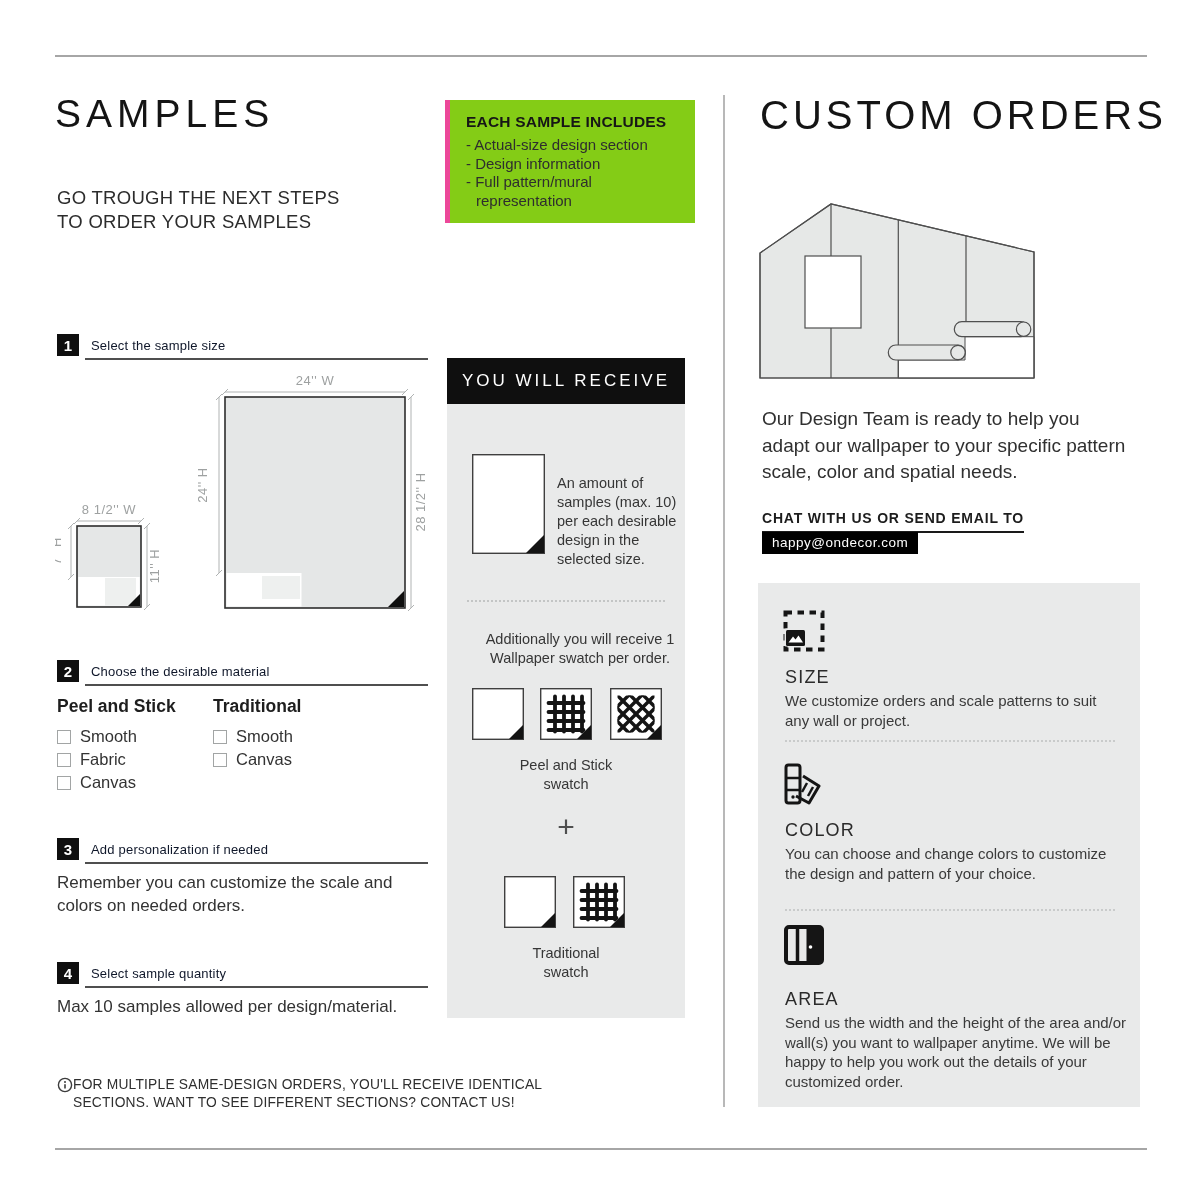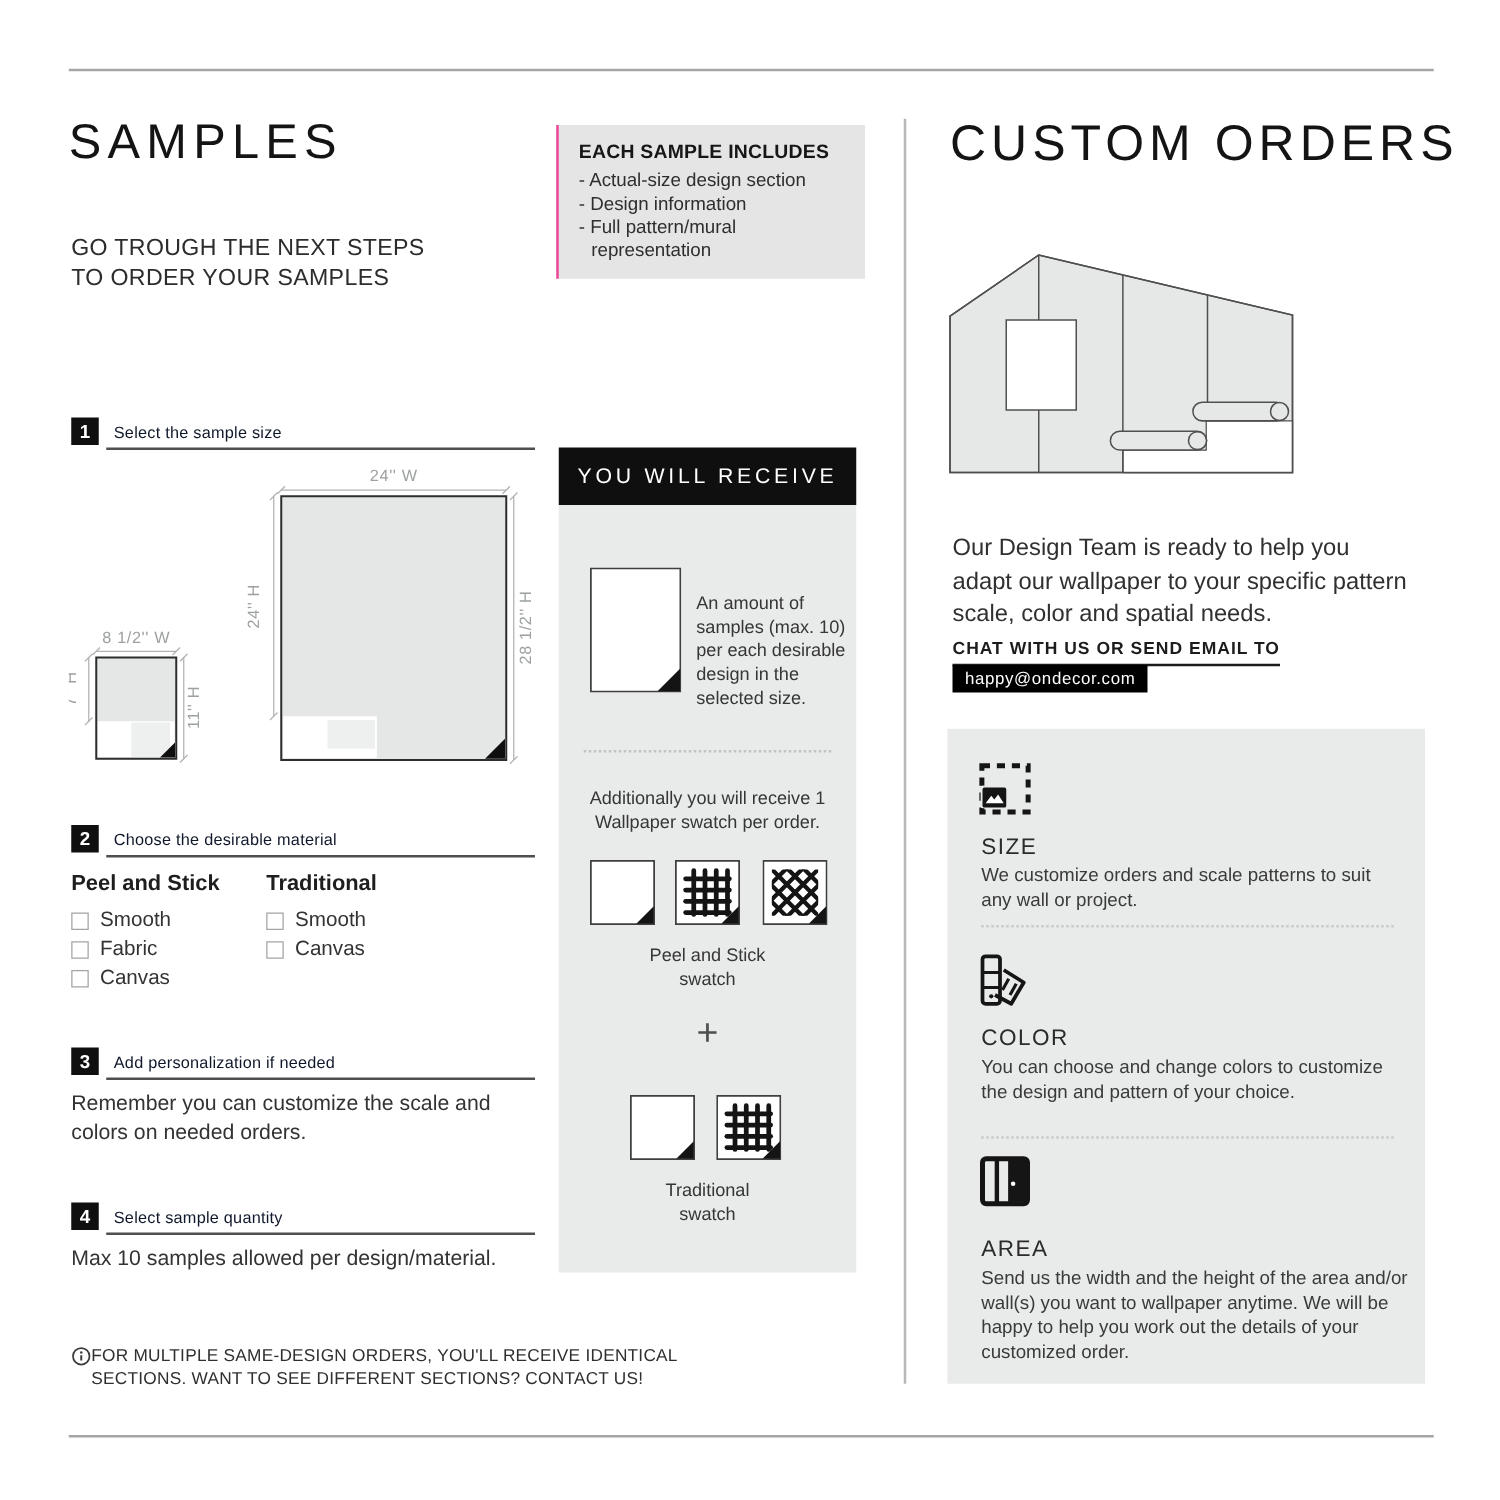--- a/index.html
+++ b/index.html
@@ -15,21 +15,21 @@
             display:flex;align-items:center;justify-content:center;flex:none;}
   .step-label{font-size:13px;color:#0f172a;letter-spacing:.2px;white-space:nowrap;}
   .step-rule{position:absolute;height:1.6px;background:#4f4f4f;width:343px;left:85px;}
   .body-text{font-size:17px;line-height:23px;color:#333;}
   .mat-col{position:absolute;}
   .mat-title{font-size:17.5px;font-weight:bold;color:#1e1e1e;margin-bottom:8px;}
   .opt{font-size:16.5px;color:#333;line-height:23px;display:flex;align-items:center;}
   .cb{width:12px;height:12px;border:1.5px solid #a2a5a5;margin-right:9px;flex:none;display:inline-block;}
   .footnote{display:flex;align-items:flex-start;}
   .footnote-text{font-size:13.8px;line-height:18px;color:#2f2f2f;width:478px;letter-spacing:.2px;}
-  .includes-box{background:#e5e5e5;border-left:2px solid #ec4899;width:221px;padding:13px 8px 13px 16px;}
+  .includes-box{background:#84cc16;border-left:5px solid #ec4899;width:221px;padding:13px 8px 13px 16px;}
   .includes-title{font-size:15.5px;font-weight:bold;color:#161616;margin-bottom:5px;letter-spacing:.2px;}
   .includes-item{font-size:15px;line-height:18.5px;color:#2e2e2e;padding-left:10px;text-indent:-10px;}
   .receive-bar{background:#0f0f0f;color:#fff;width:238px;height:46px;line-height:46px;text-align:center;
                font-size:17px;letter-spacing:3px;}
   .mid-panel{background:#e9eaea;width:238px;height:614px;}
   .mid-text{font-size:14.5px;line-height:19px;color:#363636;}
   .dotted{border-top:2px dotted #c3c5c5;height:0;}
   .center{text-align:center;}
   .plus{font-size:30px;color:#4f4f4f;font-weight:400;}
   .intro{font-size:19px;line-height:26.5px;color:#303030;}
@@ -167,21 +167,21 @@
 
   <div class="abs mid-panel" style="left:447px;top:404px;">
     <svg class="abs" style="left:25px;top:50px;" width="73" height="100" viewBox="0 0 73 100">
       <rect x="0.7" y="0.7" width="71.6" height="98.6" fill="#ffffff" stroke="#3f3f3f" stroke-width="1.4"></rect>
       <path d="M72,99 L72,81 L54,99 Z" fill="#141414"></path>
     </svg>
     <div class="abs mid-text" style="left:110px;top:70px;width:124px;">An amount of samples (max. 10) per each desirable design in the selected size.</div>
 
     <div class="abs dotted" style="left:20px;top:196px;width:198px;"></div>
 
-    <div class="abs mid-text center" style="left:10px;top:226px;width:218px;">Additionally you will receive 1 Wallpaper swatch per order.</div>
+    <div class="abs mid-text center" style="left:24px;top:226px;width:218px;">Additionally you will receive 1 Wallpaper swatch per order.</div>
 
     <svg class="abs" style="left:25px;top:284px;" width="52" height="52" viewBox="0 0 52 52">
       <rect x="0.7" y="0.7" width="50.6" height="50.6" fill="#ffffff" stroke="#3f3f3f" stroke-width="1.4"></rect>
       <path d="M51,51 L51,37 L37,51 Z" fill="#141414"></path>
     </svg>
     <svg class="abs" style="left:93px;top:284px;" width="52" height="52" viewBox="0 0 52 52">
       <rect x="0.7" y="0.7" width="50.6" height="50.6" fill="#ffffff" stroke="#3f3f3f" stroke-width="1.4"></rect>
       <g stroke="#141414" stroke-width="3.8" stroke-linecap="round">
         <line x1="15" y1="8.5" x2="15" y2="43.5"></line>
           <line x1="24" y1="8.5" x2="24" y2="43.5"></line>
@@ -257,21 +257,21 @@
       <rect x="196.3" y="125.7" width="74" height="15" rx="7.5" fill="#e6e8e7" stroke="#4f4f4f" stroke-width="1.2"></rect>
       <circle cx="265.6" cy="133.2" r="7.2" fill="#e6e8e7" stroke="#4f4f4f" stroke-width="1.2"></circle>
     </g>
     <g>
       <rect x="130.3" y="149" width="77" height="15" rx="7.5" fill="#e6e8e7" stroke="#4f4f4f" stroke-width="1.2"></rect>
       <circle cx="200" cy="156.5" r="7.2" fill="#e6e8e7" stroke="#4f4f4f" stroke-width="1.2"></circle>
     </g>
     <path d="M2,182 L2,57 L73,8 L276,56 L276,182 Z" fill="none" stroke="#4f4f4f" stroke-width="1.2"></path>
   </svg>
 
-  <div class="abs intro" style="left:762px;top:406px;width:368px;margin-top:20px;">Our Design Team is ready to help you adapt our wallpaper to your specific pattern scale, color and spatial needs.</div>
+  <div class="abs intro" style="left:762px;top:406px;width:368px;">Our Design Team is ready to help you adapt our wallpaper to your specific pattern scale, color and spatial needs.</div>
 
   <div class="abs chat" style="left:762px;top:510px;">CHAT WITH US OR SEND EMAIL TO</div>
   <div class="abs email-chip" style="left:762px;top:532px;">happy@ondecor.com</div>
 
   <div class="abs feat-panel" style="left:758px;top:583px;position:absolute;">
 
     <svg class="abs" style="left:25px;top:27px;" width="42" height="42" viewBox="0 0 42 42">
       <rect x="2.5" y="2.5" width="37" height="37" fill="none" stroke="#151515" stroke-width="4" stroke-dasharray="6.5 5.5"></rect>
       <rect x="1.5" y="18.5" width="21" height="18" rx="1.5" fill="#e9eaea"></rect>
       <rect x="3" y="20" width="19" height="16" rx="1.5" fill="#151515"></rect>

